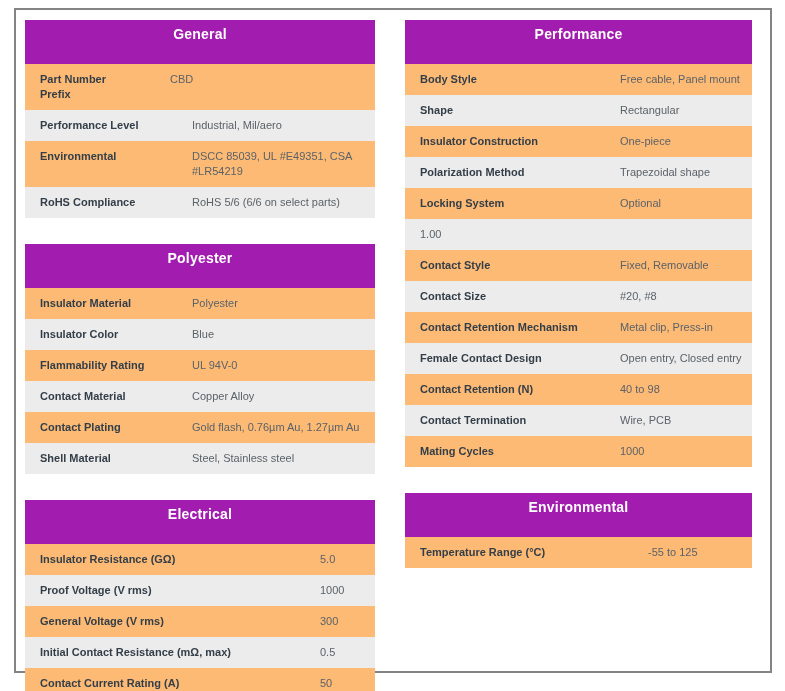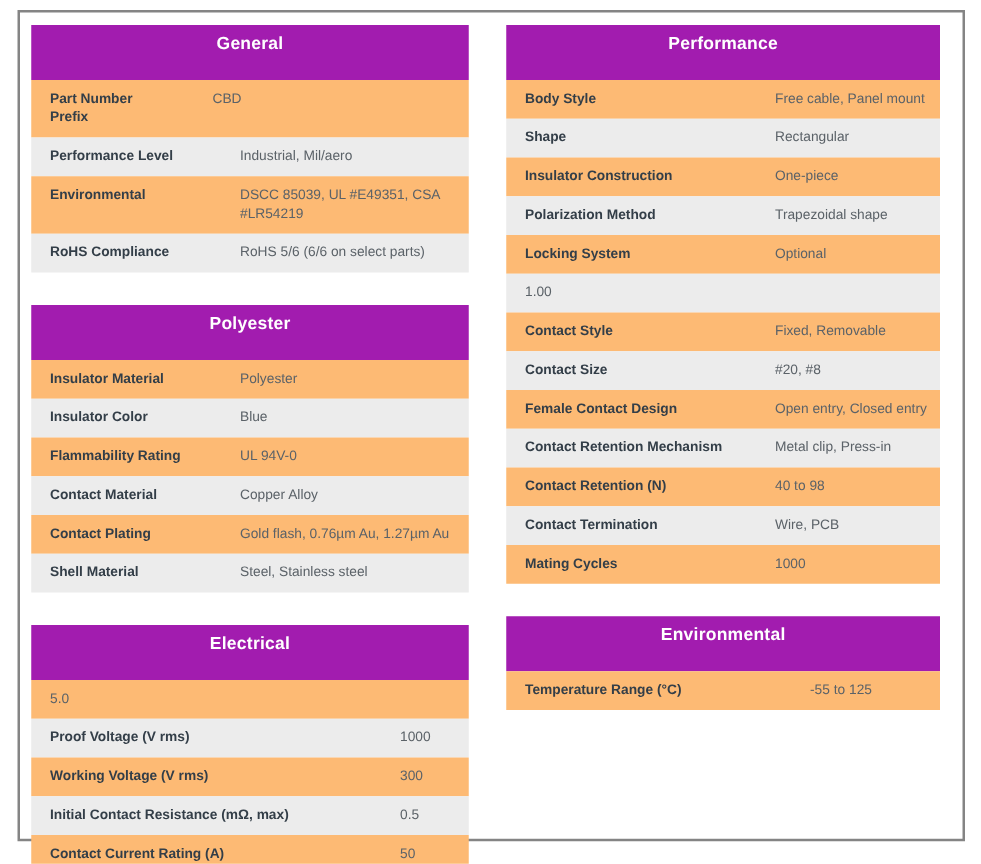--- a/index.html
+++ b/index.html
@@ -134,28 +134,29 @@
         <div class="lbl">Shell Material</div>
         <div class="val">Steel, Stainless steel</div>
       </div>
     </div>
   </div>
 
   <div class="tbl t-electrical">
     <div class="hdr">Electrical</div>
     <div class="rows">
       <div class="row">
+        <div class="lbl">Insulator Resistance (GΩ)</div>
         <div class="val">5.0</div>
       </div>
       <div class="row">
         <div class="lbl">Proof Voltage (V rms)</div>
         <div class="val">1000</div>
       </div>
       <div class="row">
-        <div class="lbl">Working Voltage (V rms)</div>
+        <div class="lbl">General Voltage (V rms)</div>
         <div class="val">300</div>
       </div>
       <div class="row">
         <div class="lbl">Initial Contact Resistance (mΩ, max)</div>
         <div class="val">0.5</div>
       </div>
       <div class="row">
         <div class="lbl">Contact Current Rating (A)</div>
         <div class="val">50</div>
       </div>
@@ -194,28 +195,28 @@
       </div>
       <div class="row">
         <div class="lbl">Contact Style</div>
         <div class="val">Fixed, Removable</div>
       </div>
       <div class="row">
         <div class="lbl">Contact Size</div>
         <div class="val">#20, #8</div>
       </div>
       <div class="row">
+        <div class="lbl">Contact Retention Mechanism</div>
+        <div class="val">Metal clip, Press-in</div>
+      </div>
+      <div class="row">
         <div class="lbl">Female Contact Design</div>
         <div class="val">Open entry, Closed entry</div>
       </div>
       <div class="row">
-        <div class="lbl">Contact Retention Mechanism</div>
-        <div class="val">Metal clip, Press-in</div>
-      </div>
-      <div class="row">
         <div class="lbl">Contact Retention (N)</div>
         <div class="val">40 to 98</div>
       </div>
       <div class="row">
         <div class="lbl">Contact Termination</div>
         <div class="val">Wire, PCB</div>
       </div>
       <div class="row">
         <div class="lbl">Mating Cycles</div>
         <div class="val">1000</div>

